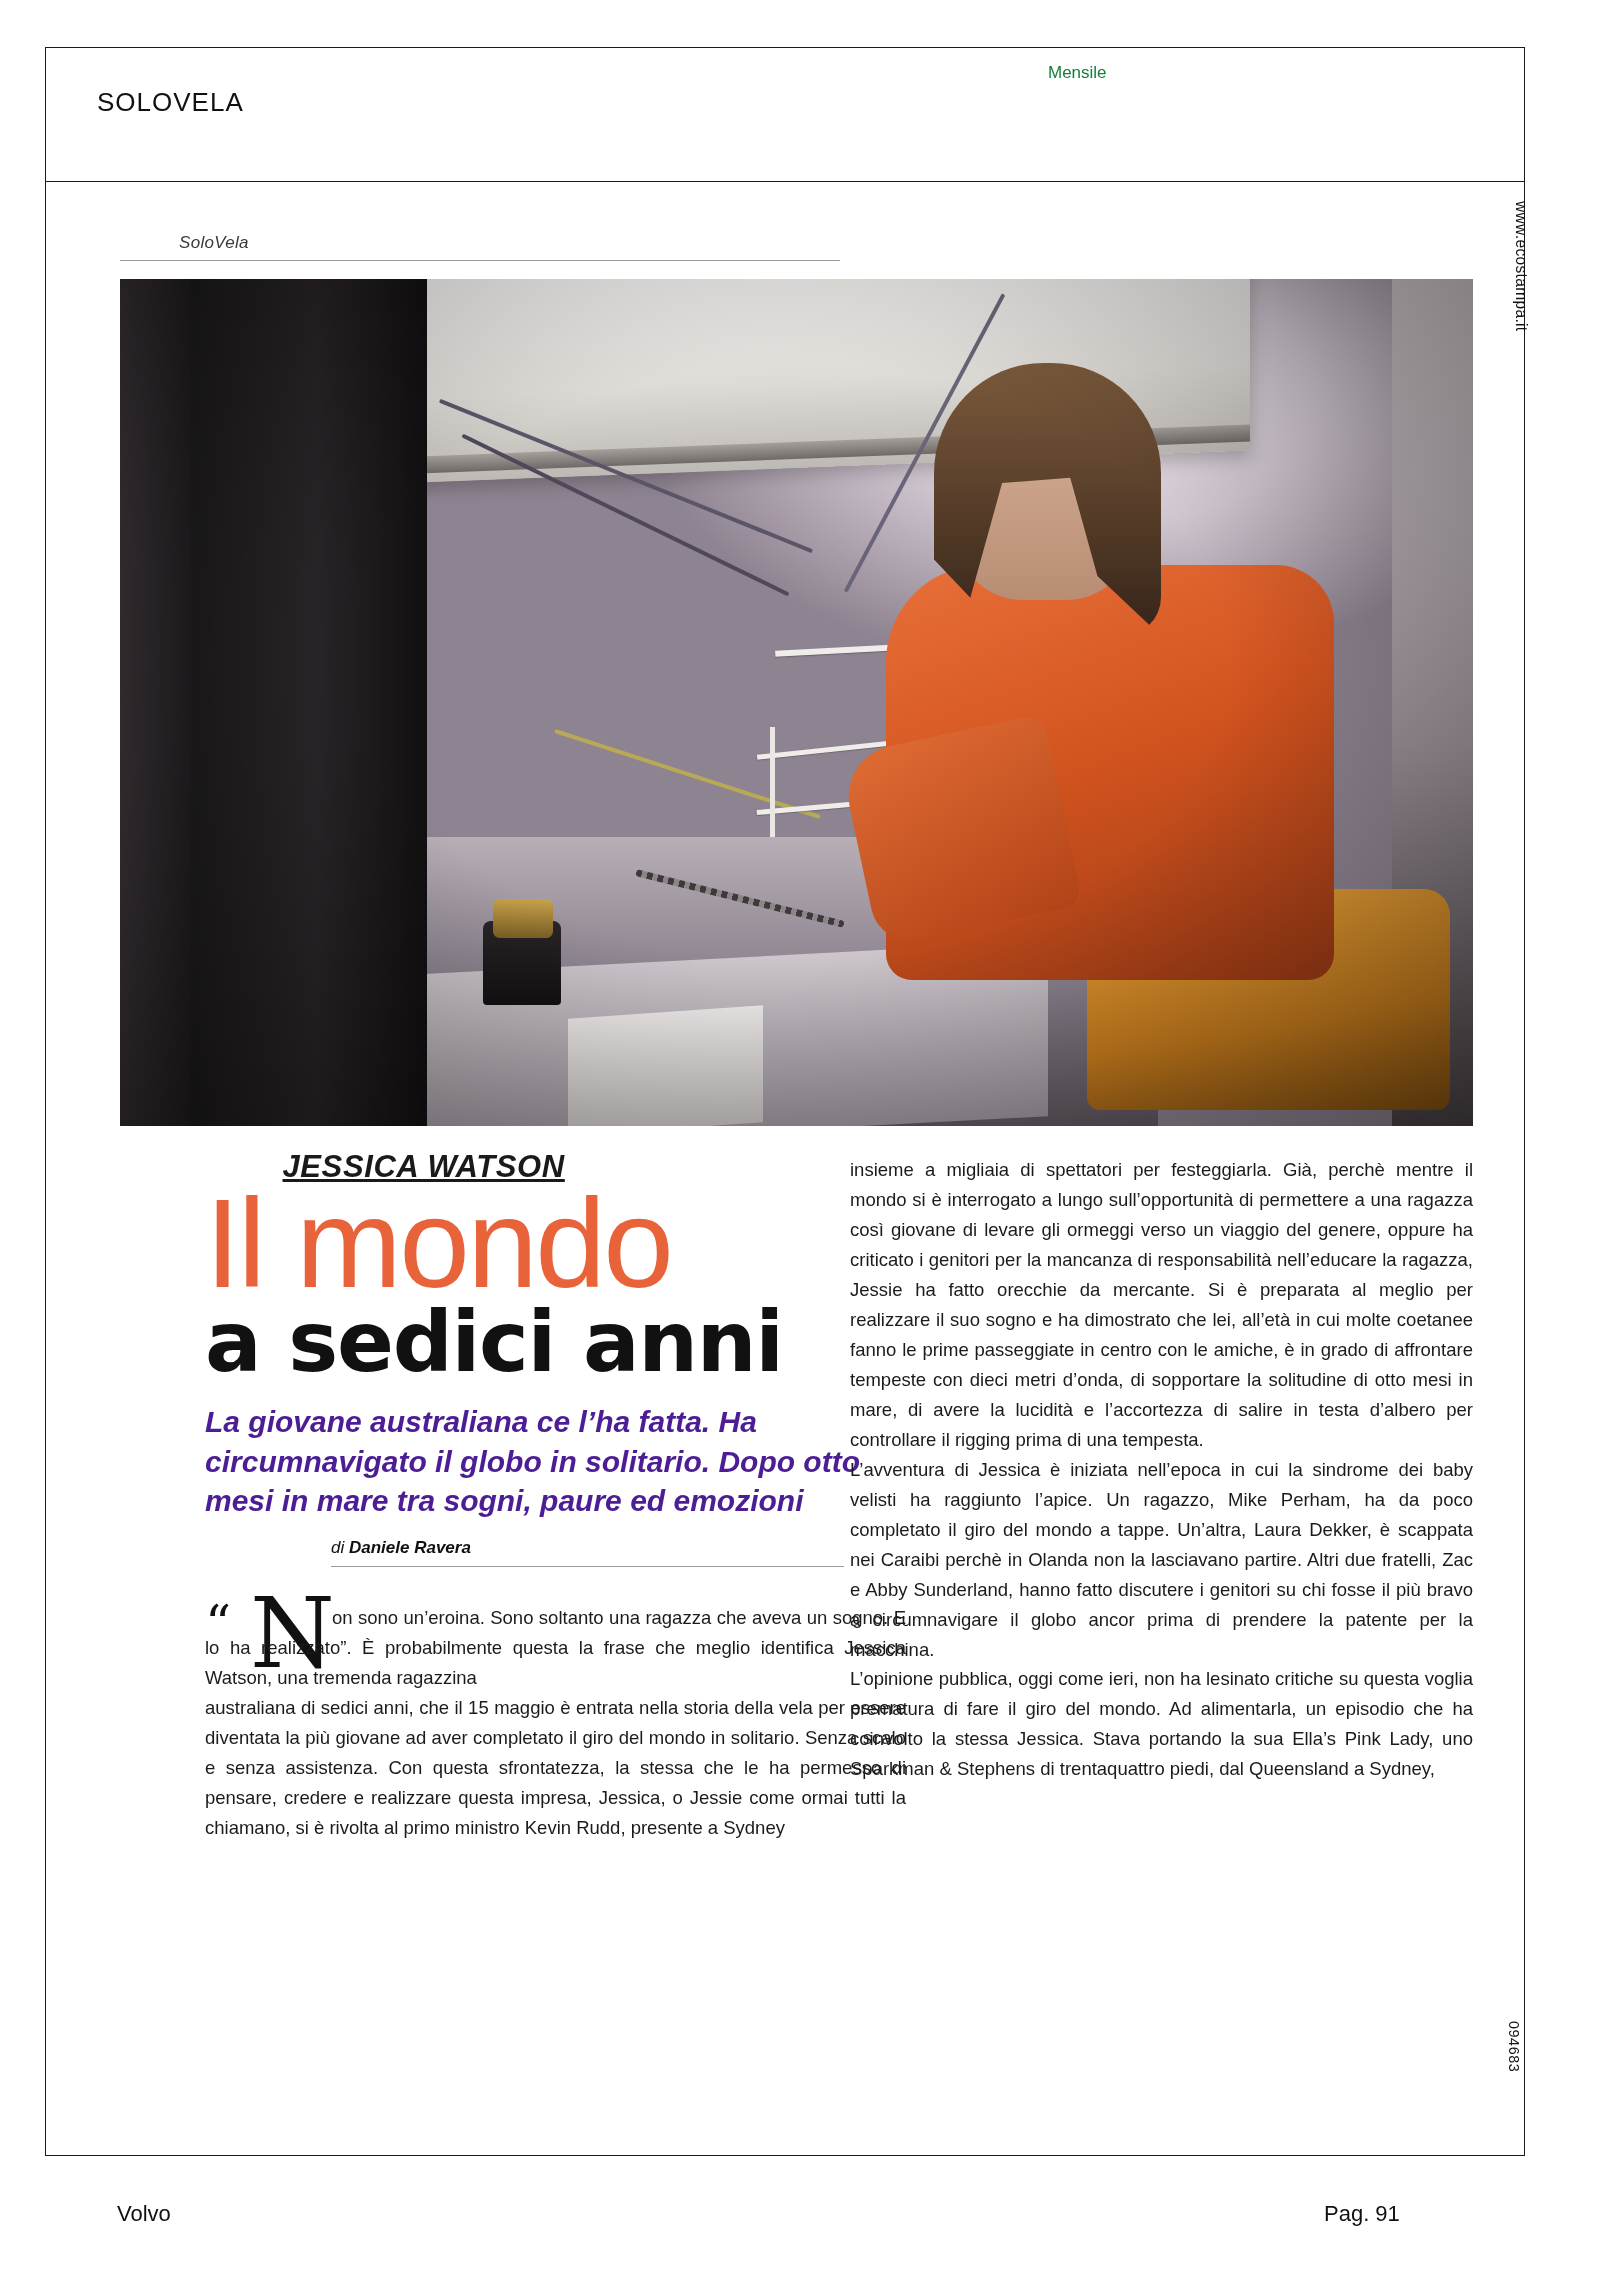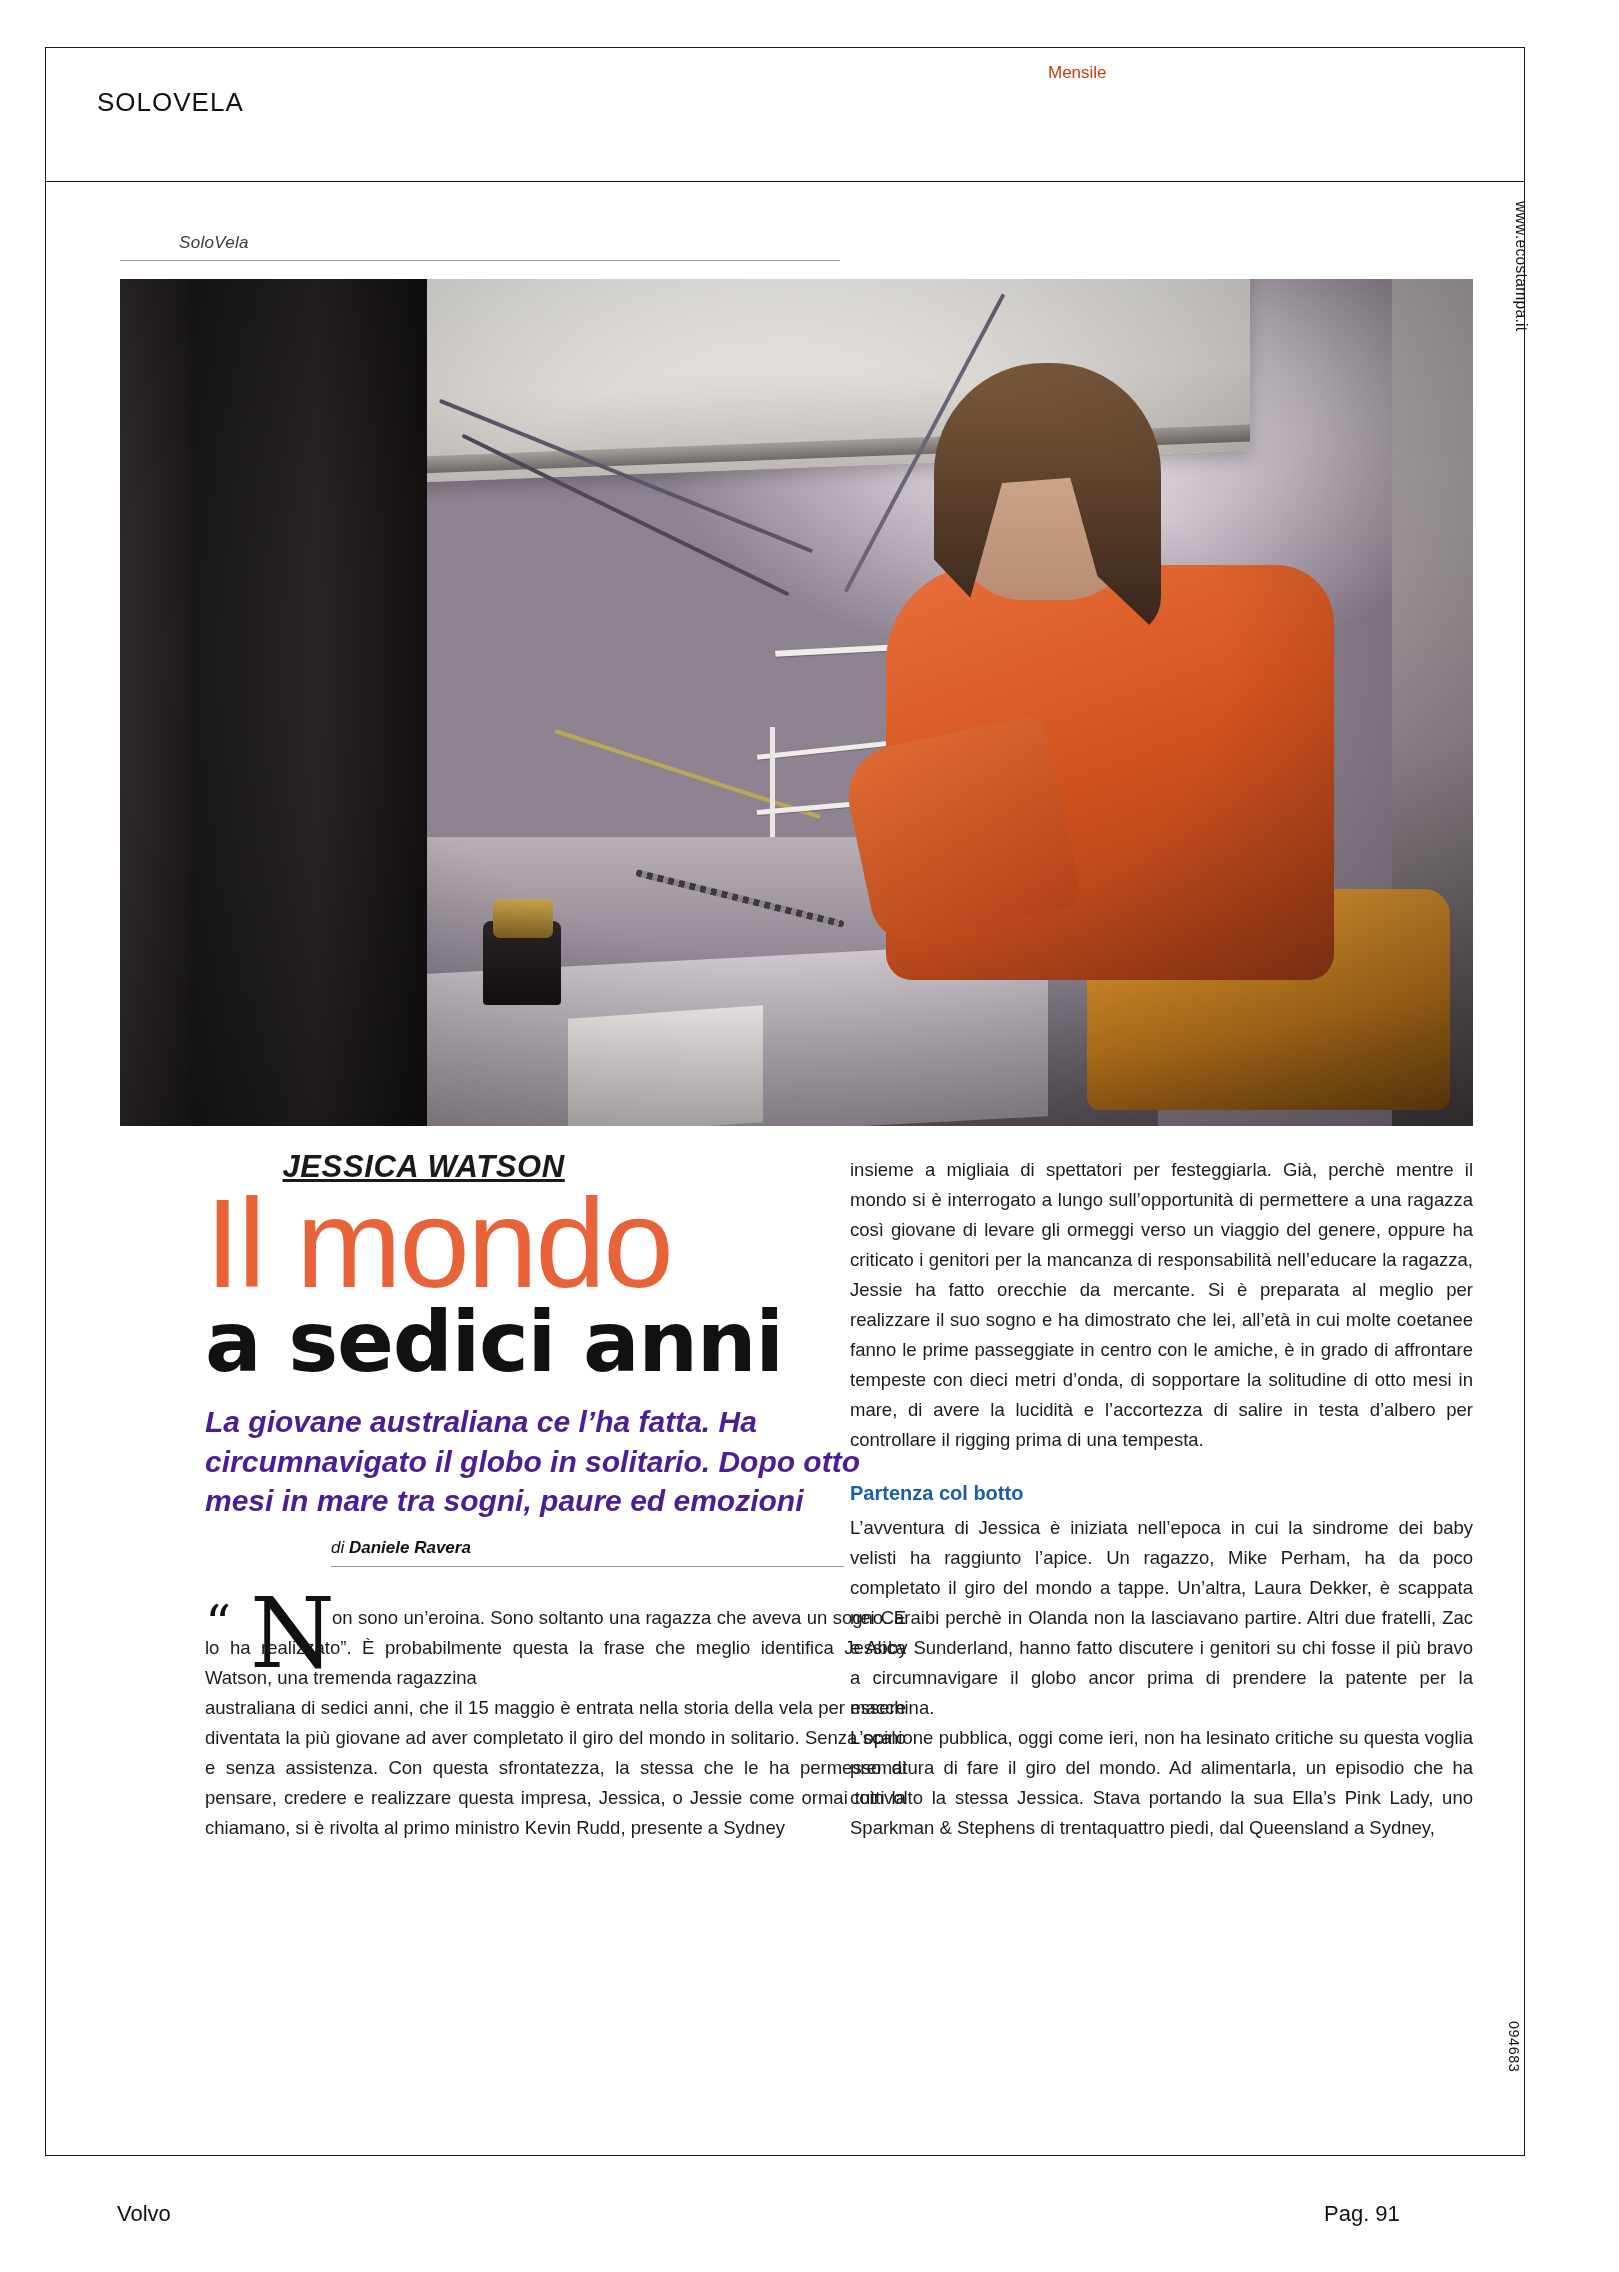--- a/index.html
+++ b/index.html
@@ -59,21 +59,21 @@
     top: 0px;
     width: 490px;
     height: 134px;
     box-sizing: border-box;
   }
   .meta-mensile {
     position: absolute;
     left: 13px;
     top: 15.6px;
     font-size: 17px;
-    color: #c2410c;
+    color: #15803d;
   }
   .meta-table {
     position: absolute;
     left: 104px;
     top: 0px;
     width: 386px;
     height: 134px;
     box-sizing: border-box;
     border-left: 1.3px solid #1a1a1a;
   }
@@ -515,21 +515,20 @@
 
       <div class="body-left">
         <p class="indent-3">on sono un’eroina. Sono soltanto una ragazza che aveva un sogno. E lo ha realizzato”. È probabilmente questa la frase che meglio identifica Jessica Watson, una tremenda ragazzina</p>
         <p>australiana di sedici anni, che il 15 maggio è entrata nella storia della vela per essere diventata la più giovane ad aver completato il giro del mondo in solitario. Senza scalo e senza assistenza. Con questa sfrontatezza, la stessa che le ha permesso di pensare, credere e realizzare questa impresa, Jessica, o Jessie come ormai tutti la chiamano, si è rivolta al primo ministro Kevin Rudd, presente a Sydney</p>
       </div>
 
     </div>
 
     <div class="right-col">
       <p>insieme a migliaia di spettatori per festeggiarla. Già, perchè mentre il mondo si è interrogato a lungo sull’opportunità di permettere a una ragazza così giovane di levare gli ormeggi verso un viaggio del genere, oppure ha criticato i genitori per la mancanza di responsabilità nell’educare la ragazza, Jessie ha fatto orecchie da mercante. Si è preparata al meglio per realizzare il suo sogno e ha dimostrato che lei, all’età in cui molte coetanee fanno le prime passeggiate in centro con le amiche, è in grado di affrontare tempeste con dieci metri d’onda, di sopportare la solitudine di otto mesi in mare, di avere la lucidità e l’accortezza di salire in testa d’albero per controllare il rigging prima di una tempesta.</p>
-      <p class="subhead">Partenza col botto</p>
       <p>L’avventura di Jessica è iniziata nell’epoca in cui la sindrome dei baby velisti ha raggiunto l’apice. Un ragazzo, Mike Perham, ha da poco completato il giro del mondo a tappe. Un’altra, Laura Dekker, è scappata nei Caraibi perchè in Olanda non la lasciavano partire. Altri due fratelli, Zac e Abby Sunderland, hanno fatto discutere i genitori su chi fosse il più bravo a circumnavigare il globo ancor prima di prendere la patente per la macchina.</p>
       <p>L’opinione pubblica, oggi come ieri, non ha lesinato critiche su questa voglia prematura di fare il giro del mondo. Ad alimentarla, un episodio che ha coinvolto la stessa Jessica. Stava portando la sua Ella’s Pink Lady, uno Sparkman &amp; Stephens di trentaquattro piedi, dal Queensland a Sydney,</p>
     </div>
 
   </div>
 
 
   <div class="pg-footer-left">Volvo</div>
   <div class="pg-footer-right">Pag. 91</div>
 

